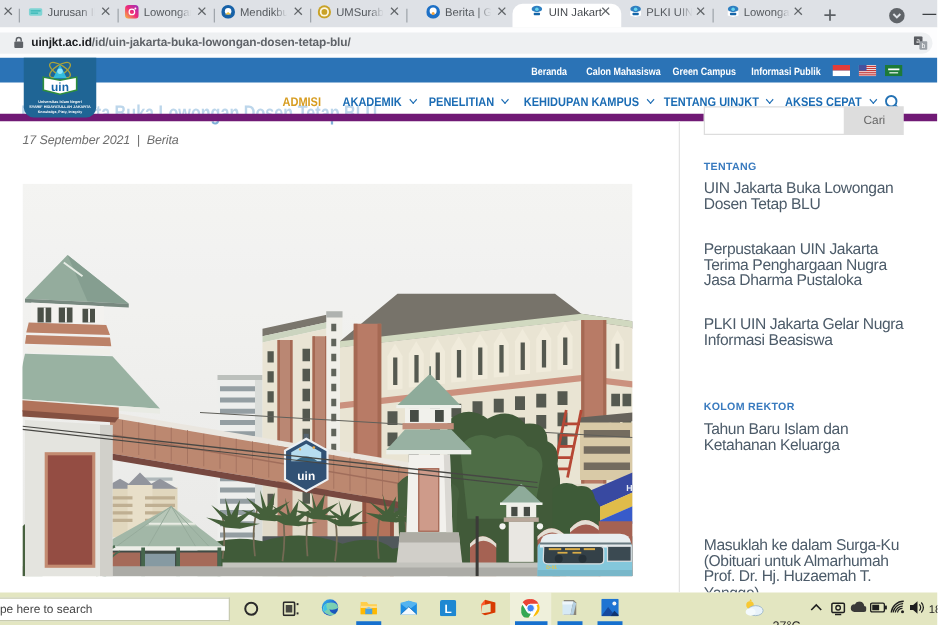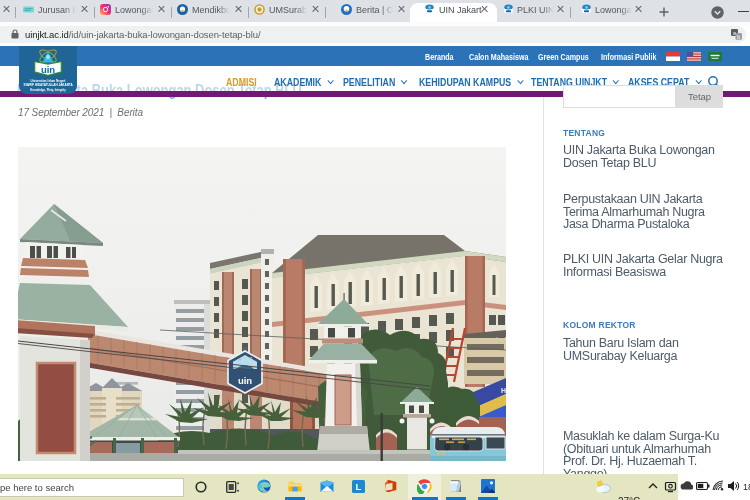--- a/index.html
+++ b/index.html
@@ -13,21 +13,21 @@
   .tclose { position:absolute; top:4px; width:10px; height:10px; }
   .tclose:before, .tclose:after { content:""; position:absolute; left:4.6px; top:1.4px; width:1.15px; height:7.6px; background:#606468; }
   .tclose:before { transform:rotate(45deg); } .tclose:after { transform:rotate(-45deg); }
   .tsep { position:absolute; top:7px; width:1px; height:11px; background:#9fa5ab; }
   .activetab { position:absolute; left:410px; top:3px; width:87px; height:19px; background:#fff; border-radius:8px 8px 0 0; }
   .favicon { position:absolute; top:4px; width:11px; height:11px; }
 
   
   #toolbar { position:absolute; left:0; top:22px; width:750px; height:24px; background:#fdfdfe; }
   #omnibox { position:absolute; left:-14px; top:3.5px; width:760px; height:17px; background:#eef0f2; border-radius:9px; }
-  #urltext { position:absolute; left:25px; top:28.5px; font-size:9.5px; color:#202124; letter-spacing:-0.1px; }
+  #urltext { position:absolute; left:25px; top:28.5px; font-size:9.5px; color:#202124; letter-spacing:-0.1px;font-weight:bold; }
   #urltext span { color:#5f6368; }
 
   
   #page { position:absolute; left:0; top:46px; width:750px; height:428px; background:#fff; overflow:hidden; }
   #bluebar { position:absolute; left:0; top:0; width:750px; height:20px; background:#2b73b6; }
   .topmenu { position:absolute; top:5.5px; font-size:8.5px; font-weight:bold; color:#fff; letter-spacing:0; transform:scaleX(0.84); transform-origin:0 0; }
   .flag { position:absolute; top:6px; width:14px; height:9px; }
 
   #pagehead { position:absolute; left:17px; top:35px; font-size:17px; font-weight:bold; color:#7fb0d8; transform:scaleX(0.76); transform-origin:0 0; white-space:nowrap; letter-spacing:0px; }
 
@@ -41,21 +41,21 @@
 
   #divider { position:absolute; left:543px; top:51px; width:1px; height:377px; background:#e3e3e3; }
 
   
   #sb-input { position:absolute; left:563px; top:38.5px; width:113px; height:23px; background:#fff; border:1px solid #ddd; }
   #sb-btn { position:absolute; left:676px; top:38.5px; width:47px; height:23px; background:#ddd; color:#666; font-size:9.5px; text-align:center; line-height:23px; }
   .sbhead { position:absolute; left:563px; font-size:8.5px; font-weight:bold; color:#3a7bbf; letter-spacing:0.25px; }
   .sbitem { position:absolute; left:563px; width:162px; font-size:12.5px; line-height:12.7px; color:#4c5b69; letter-spacing:-0.3px; }
 
   
-  #taskbar { position:absolute; left:0; top:474px; width:678px; height:26px; background:#e3e6c1; }
+  #taskbar { position:absolute; left:0; top:474px; width:750px; height:26px; background:#e3e6c1; }
   #tsearch { position:absolute; left:0; top:4px; width:184px; height:19px; background:#fff; border:1px solid #c8cbb0; border-left:none; font-size:9.5px; color:#444; line-height:18px; }
   .runline { position:absolute; top:23px; height:3px; background:#1670ce; }
 </style>
 </head>
 <body>
 <div id="stage">
 
   <div id="tabbar">
     <div class="tclose" style="left:1px;"></div>
     <div class="tsep" style="left:15px;"></div>
@@ -214,27 +214,27 @@
         <text x="29" y="40" font-size="3" fill="#fff" text-anchor="middle" font-weight="bold">SYARIF HIDAYATULLAH JAKARTA</text>
         <text x="29" y="44.5" font-size="2.8" fill="#fff" text-anchor="middle" font-weight="bold">Knowledge, Piety, Integrity</text>
       </svg>
     </div>
 
     <div id="meta">17 September 2021&nbsp; | &nbsp;Berita</div>
 
     <div id="divider"></div>
 
     <div id="sb-input"></div>
-    <div id="sb-btn">Tetap</div>
+    <div id="sb-btn">Cari</div>
     <div class="sbhead" style="top:82px;">TENTANG</div>
     <div class="sbitem" style="top:98px;">UIN Jakarta Buka Lowongan Dosen Tetap BLU</div>
-    <div class="sbitem" style="top:147px;">Perpustakaan UIN Jakarta Terima Almarhumah Nugra Jasa Dharma Pustaloka</div>
+    <div class="sbitem" style="top:147px;">Perpustakaan UIN Jakarta Terima Penghargaan Nugra Jasa Dharma Pustaloka</div>
     <div class="sbitem" style="top:207px;">PLKI UIN Jakarta Gelar Nugra Informasi Beasiswa</div>
     <div class="sbhead" style="top:274px;">KOLOM REKTOR</div>
-    <div class="sbitem" style="top:291px;">Tahun Baru Islam dan UMSurabay Keluarga</div>
+    <div class="sbitem" style="top:291px;">Tahun Baru Islam dan Ketahanan Keluarga</div>
     <div class="sbitem" style="top:384px;">Masuklah ke dalam Surga-Ku (Obituari untuk Almarhumah Prof. Dr. Hj. Huzaemah T. Yanggo)</div>
 
     <div id="photo" style="position:absolute; left:18px; top:101px; width:488px; height:314px;">
       <svg width="488" height="314" viewBox="0 0 488 314">
         <defs>
           <linearGradient id="sky" x1="0" y1="0" x2="0" y2="1">
             <stop offset="0" stop-color="#f5f5f3"></stop>
               <stop offset="0.65" stop-color="#ededeb"></stop>
               <stop offset="1" stop-color="#e9e9e7"></stop>
           </linearGradient>

